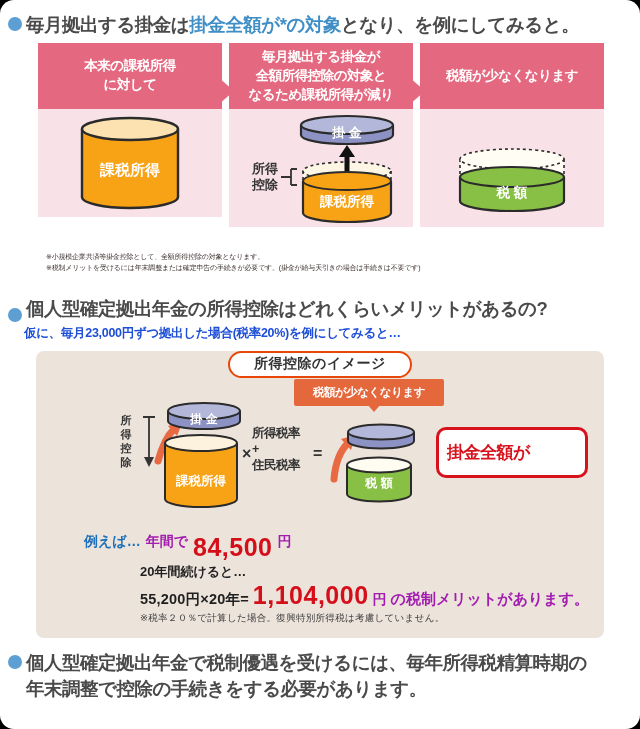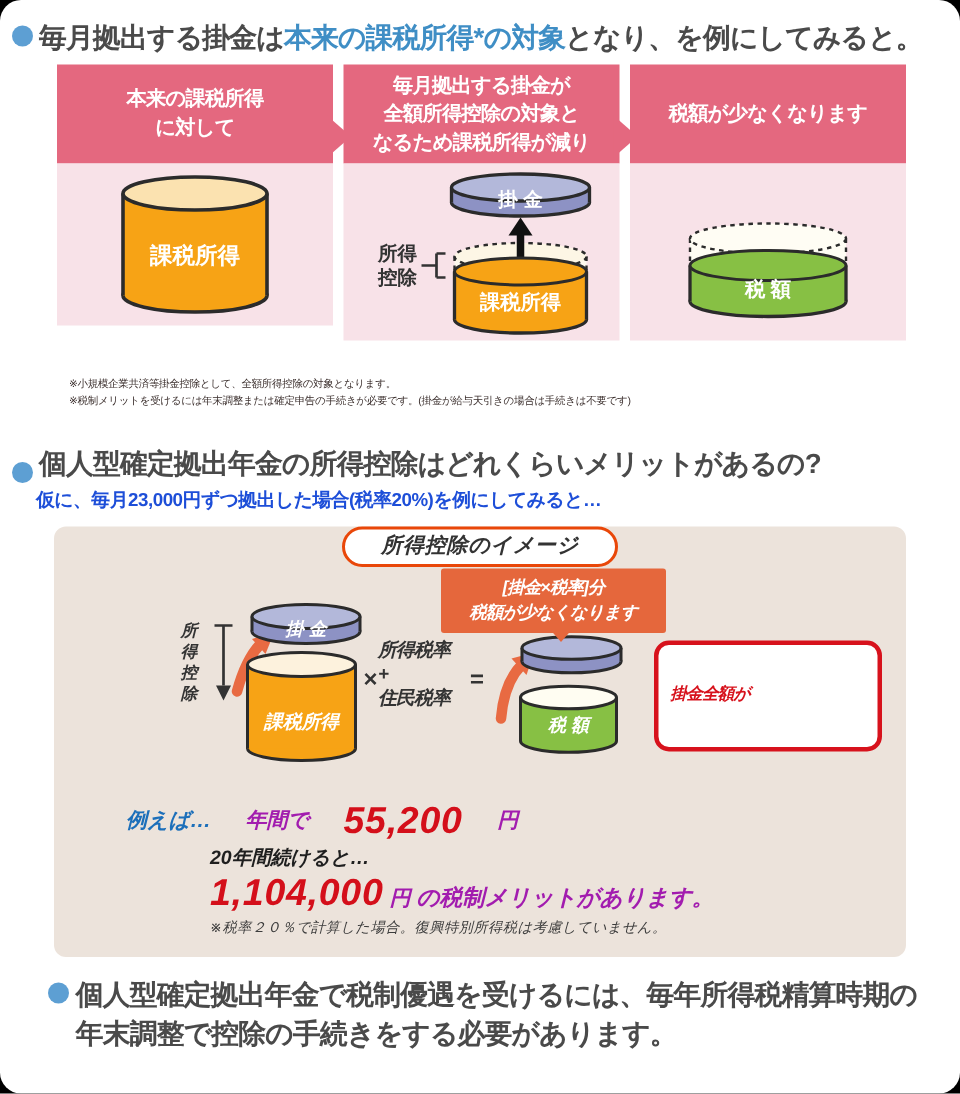--- a/index.html
+++ b/index.html
@@ -22,56 +22,56 @@
   .flow-arrow { flex:none; width:0; height:0; border-top:14px solid transparent; border-bottom:14px solid transparent;
     border-left:16px solid #e4687f; margin:34px -5px 0 -4px; z-index:2; }
 
   .footnotes { margin:8px 0 0 46px; }
   .footnote { font-size:7px; color:#3a2e2c; line-height:1.6; letter-spacing:-0.2px; }
 
   .h-row.second { margin-top:22px;align-items:flex-end; }
   .sub-pink { margin:3px 0 0 24px; font-size:12.5px; font-weight:bold; color:#1d4ed8; letter-spacing:-0.3px; }
 
   
-  .panel { margin:9px 36px 0 36px; width:568px; height:287px; background:#ece3db; border-radius:8px; position:relative;font-style:italic; }
+  .panel { margin:9px 36px 0 36px; width:568px; height:287px; background:#ece3db; border-radius:8px; position:relative; }
   .pill { width:fit-content; margin:9px auto 0 auto; background:#fff; border:2px solid #e94709; border-radius:999px;
     padding:2px 24px 3px 24px; font-size:14px; font-weight:bold; color:#333; letter-spacing:0.5px; }
   .diagram { position:relative; height:152px; margin-top:1px; }
   .abs { position:absolute; }
   .op { font-size:16px; font-weight:bold; color:#333; }
   .rates { width:70px; text-align:left; font-size:12.5px; font-weight:bold; color:#333; line-height:1.3; letter-spacing:-0.5px; }
   .callout { background:#e5673c; color:#fff; font-size:11.5px; font-weight:bold; text-align:center; line-height:1.45;
     padding:5px 4px; border-radius:2px; width:150px; letter-spacing:-0.5px; }
   .callout::after { content:""; position:absolute; left:50%; bottom:-13px; margin-left:-2px;
     border:7px solid transparent; border-top:8px solid #e5673c; }
-  .redbox { width:152px; background:#fff; border:3px solid #d7121c; border-radius:10px; padding:25px 8px;
-    color:#d7121c; font-size:11px; font-weight:bold; line-height:1.6; letter-spacing:-0.5px; white-space:nowrap; }
-
-  
-  .ex1 { display:flex; align-items:center; margin:2px 0 0 48px; gap:23px; }
+  .redbox { width:152px; background:#fff; border:3px solid #d7121c; border-radius:10px; padding:9px 8px;
+    color:#d7121c; font-size:17px; font-weight:bold; line-height:1.6; letter-spacing:-0.5px; white-space:nowrap; }
+
+  
+  .ex1 { display:flex; align-items:flex-start; margin:2px 0 0 48px; gap:5px; }
   .ex-lead { font-size:14px; font-weight:bold; color:#1c6fba; }
   .ex-f { font-size:14.5px; font-weight:bold; color:#1f1f1f; letter-spacing:0.2px; }
   .ex-red-s { font-size:14px; font-weight:bold; color:#a21caf; }
   .ex-red-big { font-size:25px; font-weight:bold; color:#d40f1a; letter-spacing:0.5px; }
   .ex-cont { margin:1px 0 0 104px; font-size:13px; font-weight:bold; color:#1f1f1f; }
   .ex3 { display:flex; align-items:baseline; margin:0 0 0 104px; gap:4px; }
   .ex-note { margin:2px 0 0 104px; font-size:9.5px; color:#3c3c3c; letter-spacing:0.3px; }
 
-  .h-row.third { margin-top:12px; padding-right:4px;justify-content:center; }
+  .h-row.third { margin-top:12px; padding-right:4px; }
 
   svg text { font-family:"Liberation Sans","DejaVu Sans",sans-serif; }
 </style>
 </head>
 <body>
 
 <div class="page">
 
   <div class="h-row first">
     <span class="bullet"></span>
-    <div class="h-text"><span>毎月拠出する掛金は</span><span class="hl">本来の課税所得*の対象</span><span>となり、を例にしてみると。</span></div>
+    <div class="h-text"><span>毎月拠出する掛金は</span><span class="hl">掛金全額が*の対象</span><span>となり、を例にしてみると。</span></div>
   </div>
 
   <div class="boxes">
 
     <div class="pbox">
       <div class="pbox-header">
         <div>本来の課税所得</div>
         <div>に対して</div>
       </div>
       <div class="pbox-body">
@@ -211,37 +211,37 @@
 
         <ellipse cx="55" cy="97" rx="32" ry="7.5" fill="#87c044" stroke="#2b2b2b" stroke-width="2"></ellipse>
         <rect x="23" y="68" width="64" height="29" fill="#87c044"></rect>
         <line x1="23" y1="68" x2="23" y2="97" stroke="#2b2b2b" stroke-width="2"></line>
         <line x1="87" y1="68" x2="87" y2="97" stroke="#2b2b2b" stroke-width="2"></line>
         <ellipse cx="55" cy="68" rx="32" ry="7.5" fill="#fffdf2" stroke="#2b2b2b" stroke-width="2"></ellipse>
         <text x="55" y="90" text-anchor="middle" font-size="12" font-weight="bold" fill="#fff">税 額</text>
       </svg>
 
       <div class="abs callout" style="left:258px;top:0">
-        <div>[掛金×税率]分</div>
         <div>税額が少なくなります</div>
       </div>
 
       <div class="abs redbox" style="left:400px;top:48px">
         <div>掛金全額が</div>
       </div>
     </div>
 
     <div class="ex1">
       <span class="ex-lead">例えば…</span>
       <span class="ex-red-s">年間で</span>
-      <span class="ex-red-big">55,200</span>
+      <span class="ex-red-big">84,500</span>
       <span class="ex-red-s">円</span>
     </div>
     <div class="ex-cont">20年間続けると…</div>
     <div class="ex3">
+      <span class="ex-f">55,200円×20年=</span>
       <span class="ex-red-big">1,104,000</span>
       <span class="ex-red-s">円</span>
       <span class="ex-red-s" style="font-size:15px">の税制メリットがあります。</span>
     </div>
     <div class="ex-note">※税率２０％で計算した場合。復興特別所得税は考慮していません。</div>
   </div>
 
   <div class="h-row third">
     <span class="bullet"></span>
     <div class="h-text">

